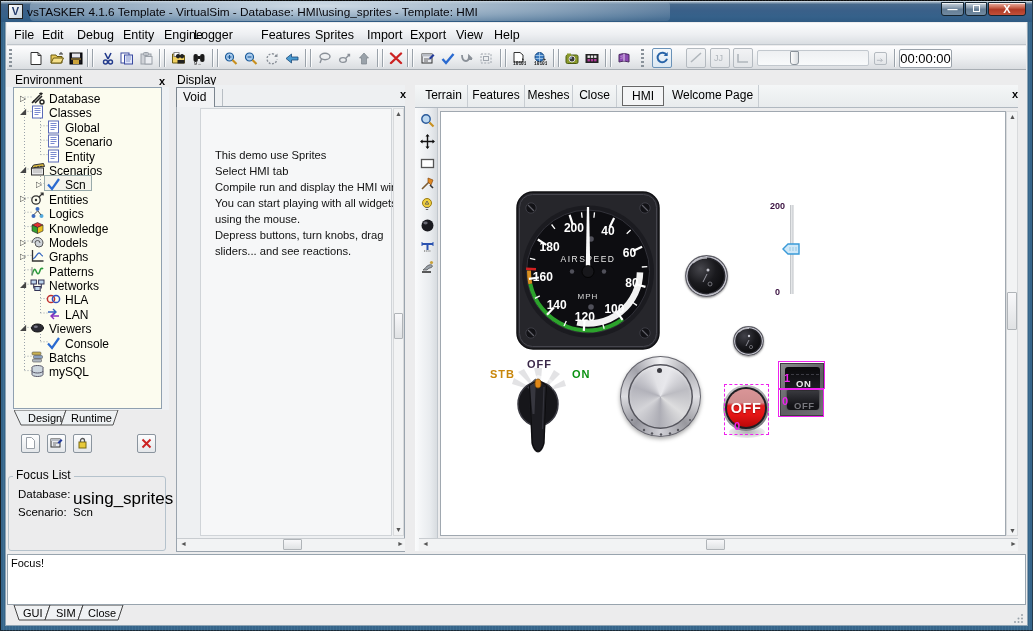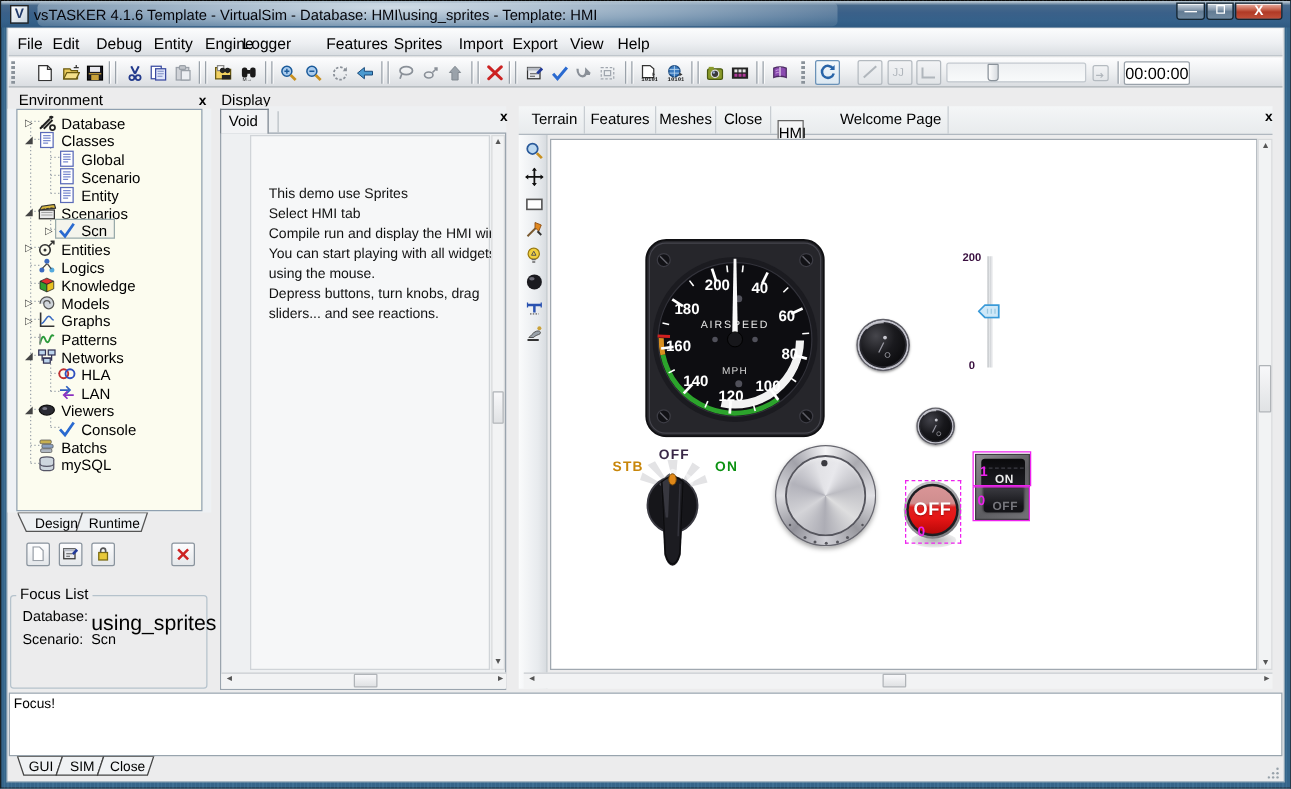--- a/index.html
+++ b/index.html
@@ -415,21 +415,21 @@
 <div class="abs" style="left:177px;top:538px;width:228px;height:13px;background:#f2f3f4;border-top:1px solid #c8ccd0;"></div>
 <div class="arrowglyph" style="left:180px;top:540px;">◄</div>
 <div class="arrowglyph" style="left:397px;top:540px;">►</div>
 <div class="abs sthumb" style="left:283px;top:539px;width:19px;height:11px;"></div>
 
 <div id="rtabs">
 <div class="rtab" style="left:5px;width:48px;">Terrain</div>
 <div class="rtab" style="left:53px;width:57px;">Features</div>
 <div class="rtab" style="left:110px;width:48px;">Meshes</div>
 <div class="rtab" style="left:158px;width:44px;">Close</div>
-<div class="rtab" style="left:207px;width:21px;border:1px solid #666;background:#f4f5f6;height:20px;top:1px;line-height:19px;margin-top:10px;">HMI</div>
+<div class="rtab" style="left:207px;width:42px;border:1px solid #666;background:#f4f5f6;height:20px;top:1px;line-height:19px;">HMI</div>
 <div class="rtab" style="left:252px;width:92px;">Welcome Page</div>
 </div>
 <div class="abs" style="left:1012px;top:88px;font-size:11px;font-weight:bold;">x</div>
 
 <div class="abs" style="left:415px;top:108px;width:23px;height:443px;background:linear-gradient(90deg,#fafbfc,#e8ebee 70%,#d8dce0);border-right:1px solid #c0c6cc;"></div>
 <div id="vicons">
 <svg class="abs" style="left:420px;top:113px;width:15px;height:15px;" viewBox="0 0 15 15">
       <circle cx="6" cy="6" r="4.2" fill="#bcd8f0" stroke="#2a5a9a" stroke-width="1.4"></circle>
       <path d="M9.5 9.5l4 4" stroke="#c89020" stroke-width="2.2"></path>
     </svg>

